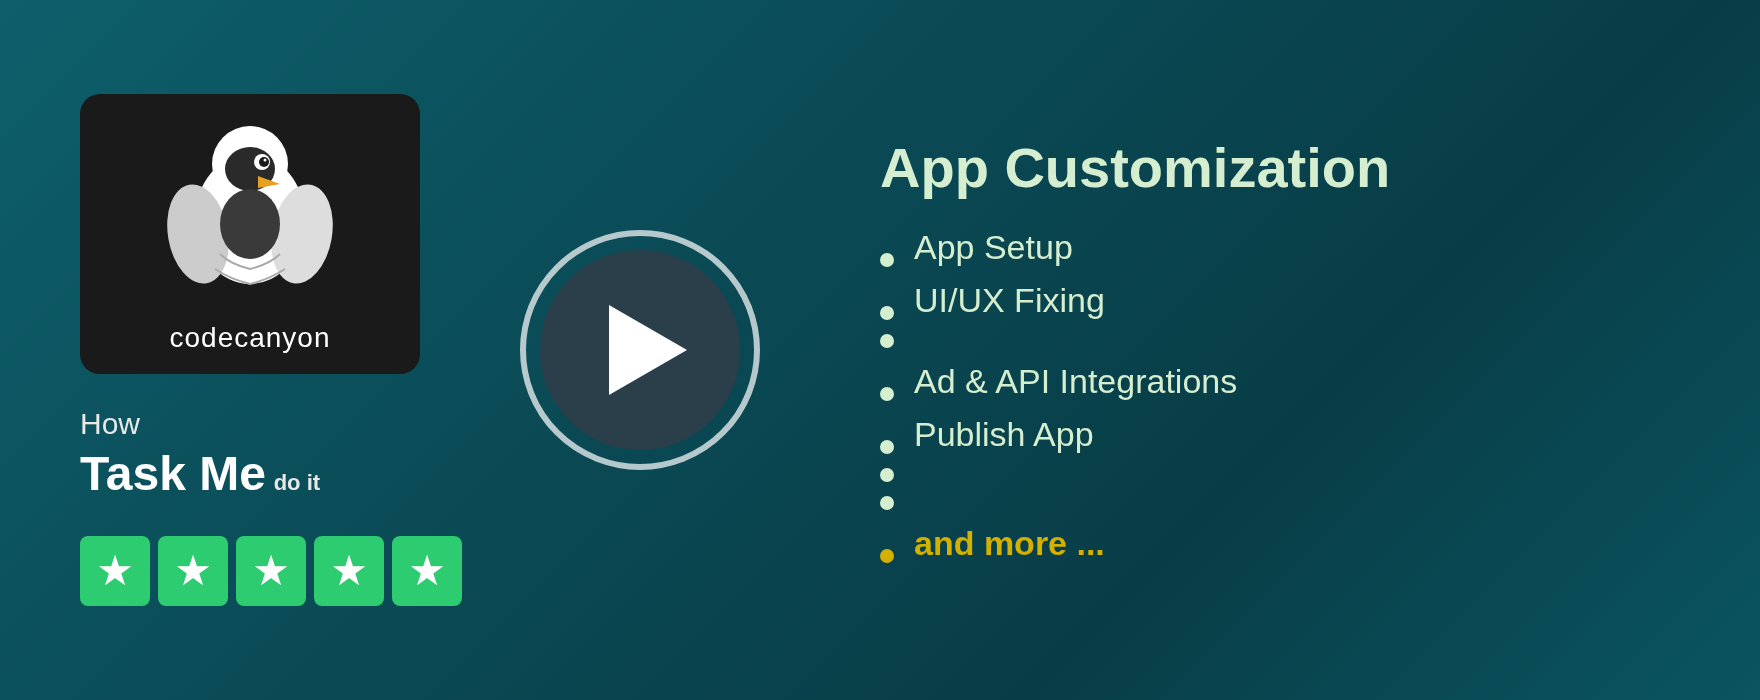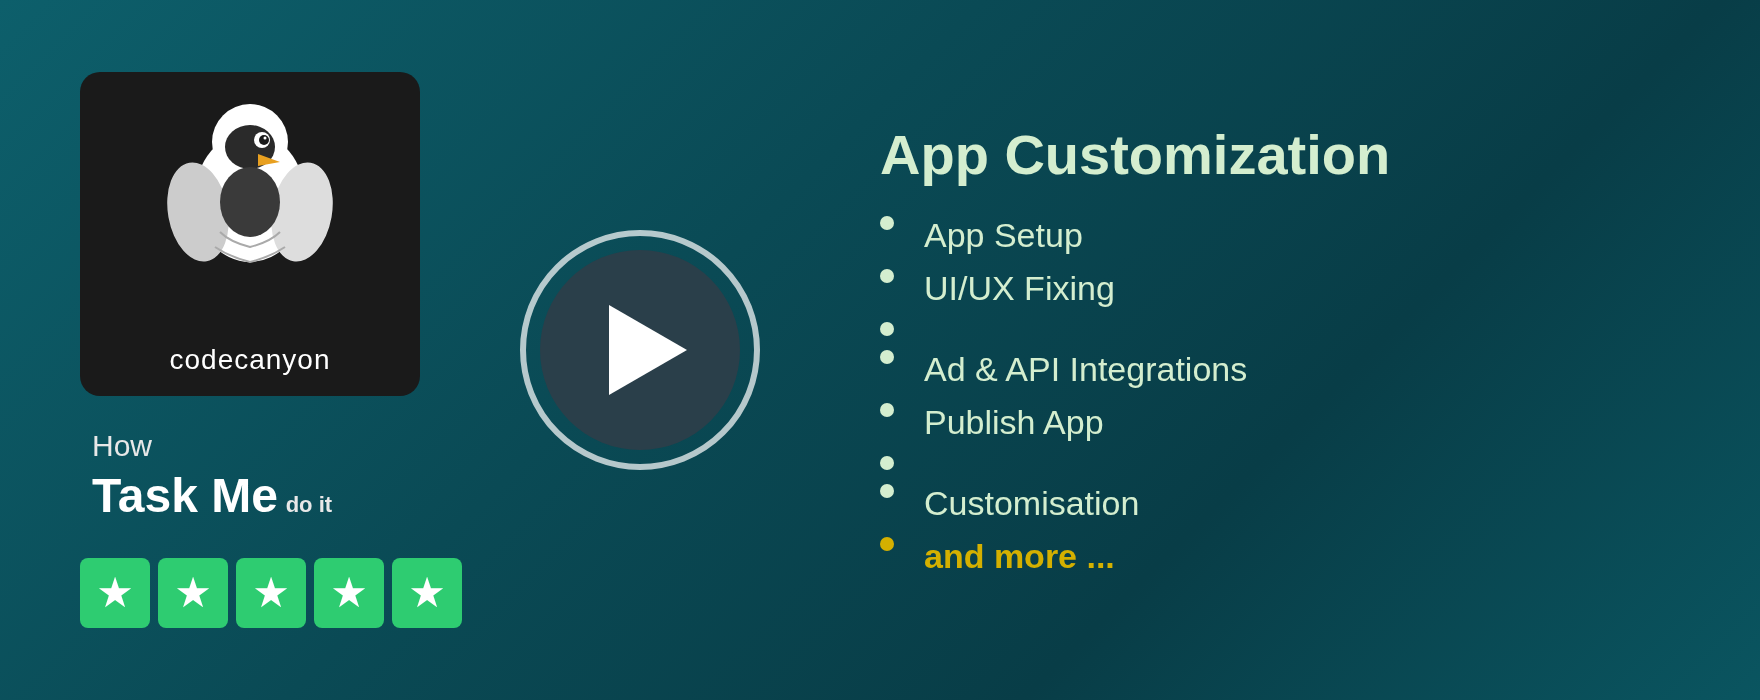--- a/index.html
+++ b/index.html
@@ -30,21 +30,21 @@
       display: flex;
       flex-direction: column;
       align-items: flex-start;
       gap: 30px;
       flex-shrink: 0;
       width: 360px;
     }
 
     .codecanyon-logo {
       width: 340px;
-      height: 324px;
+      height: 280px;
       background: #1a1a1a;
       border-radius: 20px;
       display: flex;
       flex-direction: column;
       align-items: center;
       justify-content: flex-end;
       padding-bottom: 20px;
       overflow: hidden;
       position: relative;
     }
@@ -64,21 +64,20 @@
       font-weight: 400;
       letter-spacing: 1px;
       z-index: 1;
       margin-top: 160px;
     }
 
     .tagline {
       color: #e8e8e8;
       font-size: 28px;
       line-height: 1.3;
-      margin-left: 12px;
     }
 
     .tagline .how {
       font-weight: 300;
       display: block;
       font-size: 30px;
     }
 
     .tagline .taskme {
       font-weight: 700;
@@ -168,22 +167,22 @@
 
     .feature-list {
       list-style: none;
       display: flex;
       flex-direction: column;
       gap: 14px;
     }
 
     .feature-item {
       display: flex;
-      align-items: flex-start;
-      gap: 30px;
+      align-items: flex-end;
+      gap: 20px;
       color: #d4eecf;
       font-size: 34px;
       font-weight: 400;
     }
 
     .feature-item .bullet {
       width: 14px;
       height: 14px;
       border-radius: 50%;
       background: #d4eecf;
@@ -280,21 +279,20 @@
         </li>
         <li class="feature-item">
           <span class="bullet"></span>
           <span>Publish App</span>
         </li>
         <li class="feature-item">
           <span class="bullet"></span>
         </li>
         <li class="feature-item">
           <span class="bullet"></span>
-          <span>Customisation</span>
         </li>
         <li class="feature-item highlight-item">
           <span class="bullet"></span>
           <span>and more ...</span>
         </li>
       </ul>
   </div>
 
 </div>
 

